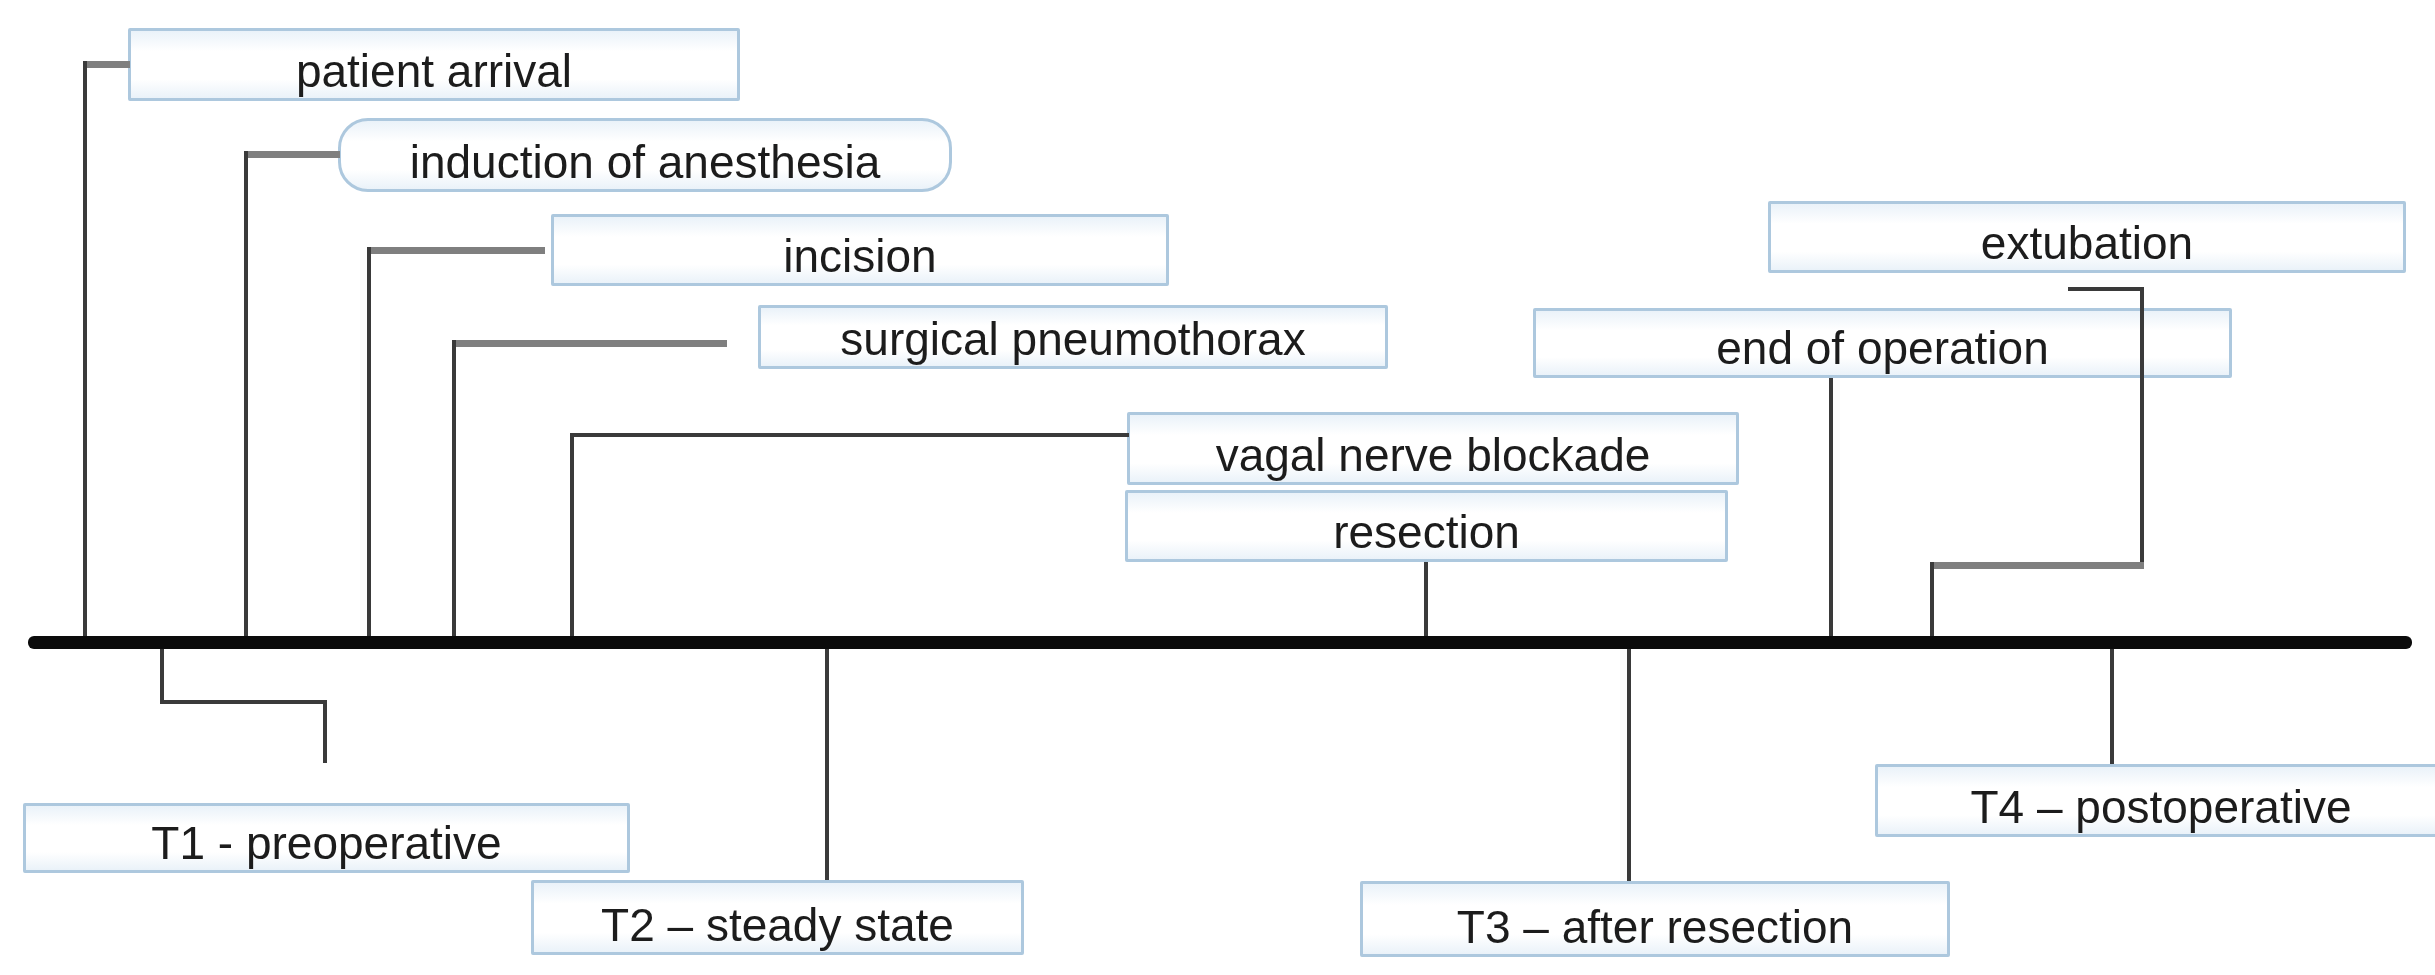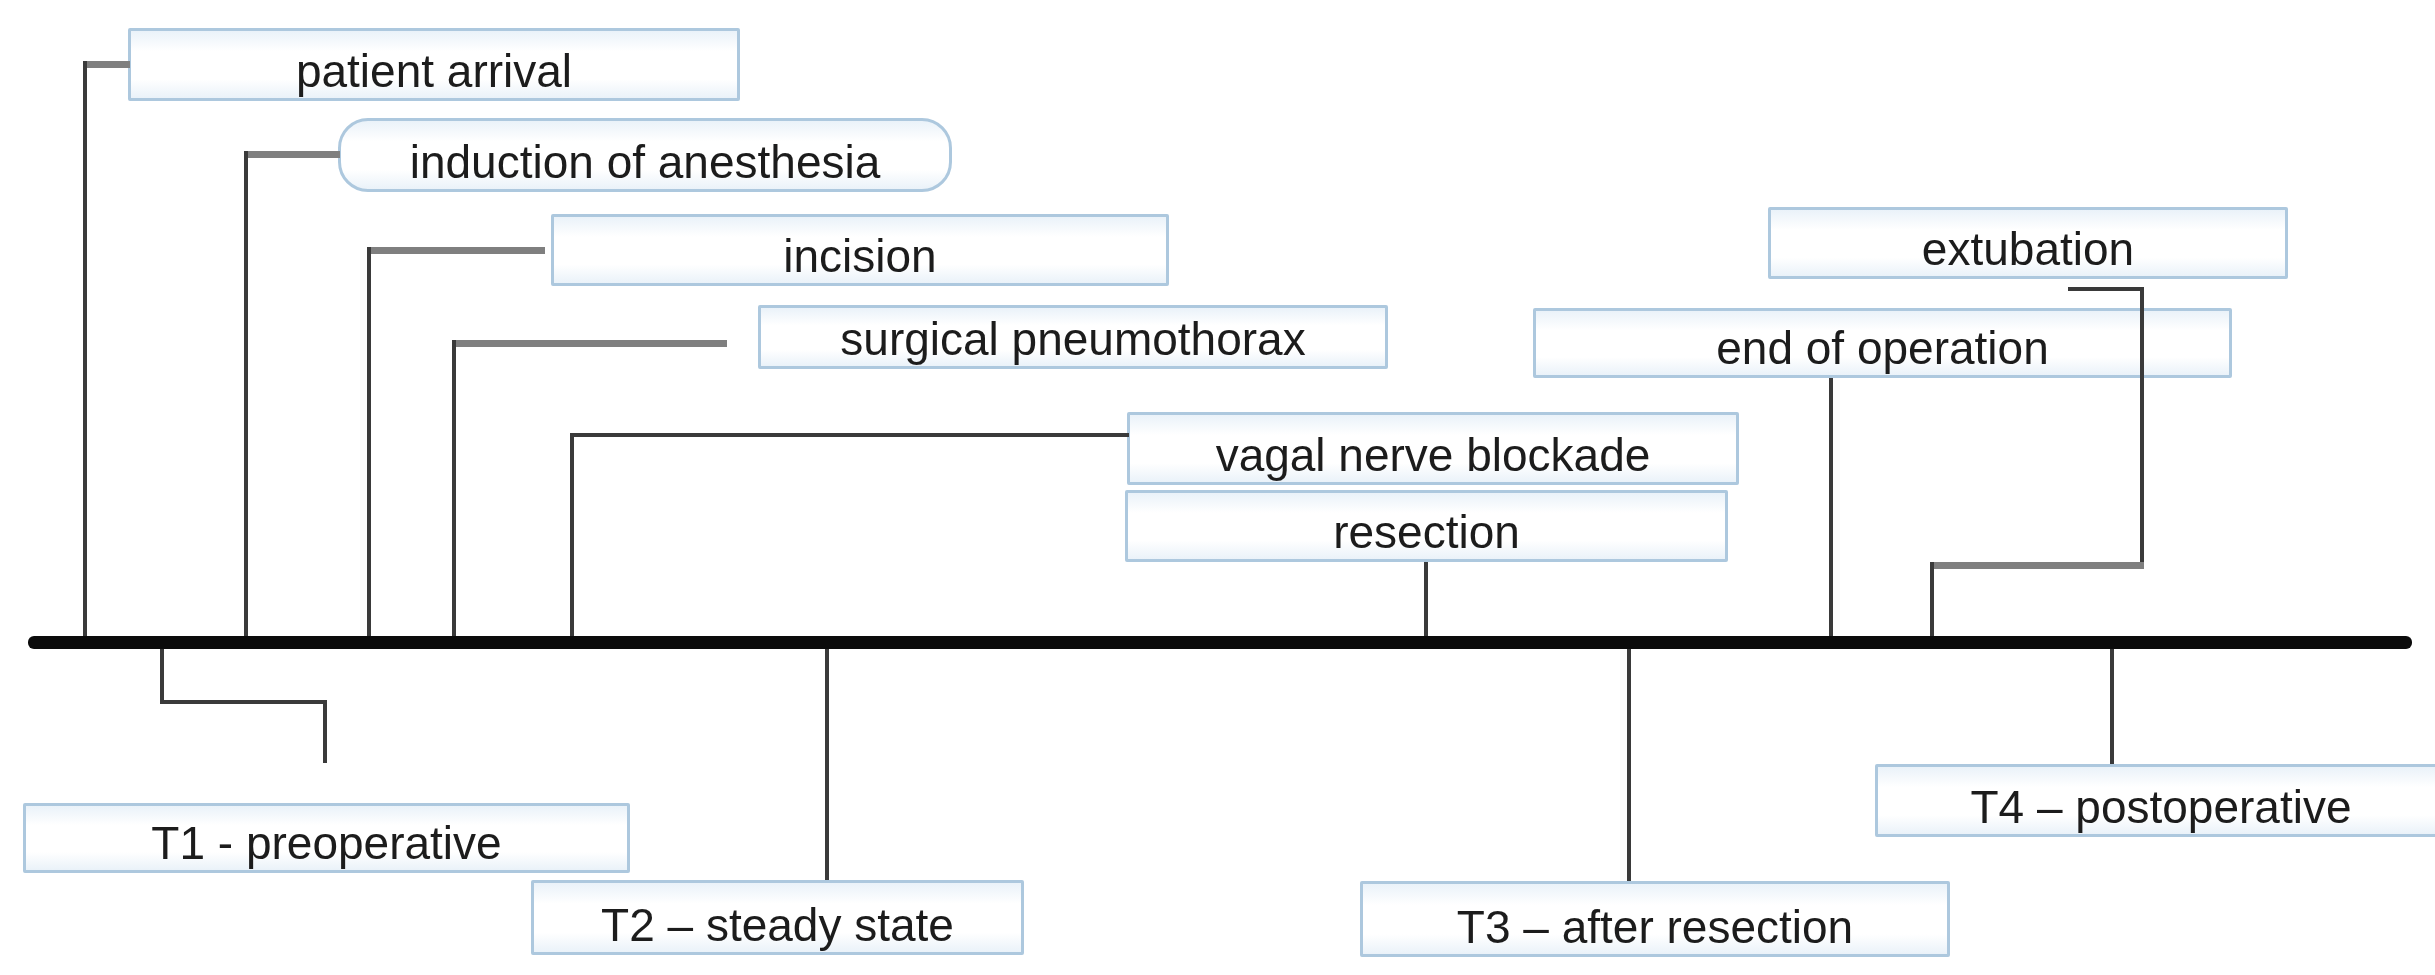--- a/index.html
+++ b/index.html
@@ -55,21 +55,21 @@
   </div>
 
   <div class="event-box" style="left:1125px;top:490px;width:603px;height:72px;">
     <span>resection</span>
   </div>
 
   <div class="event-box" style="left:1533px;top:308px;width:699px;height:70px;">
     <span>end of operation</span>
   </div>
 
-  <div class="event-box" style="left:1768px;top:207px;width:520px;height:72px;">
+  <div class="event-box" style="left:1768px;top:201px;width:638px;height:72px;">
     <span>extubation</span>
   </div>
 
   <div class="stub" style="left:83px;top:61px;width:47px;"></div>
   <div class="vline" style="left:83px;top:61px;height:578px;"></div>
 
   <div class="stub" style="left:244px;top:151px;width:96px;"></div>
   <div class="vline" style="left:244px;top:151px;height:488px;"></div>
 
   <div class="stub" style="left:367px;top:247px;width:178px;"></div>

